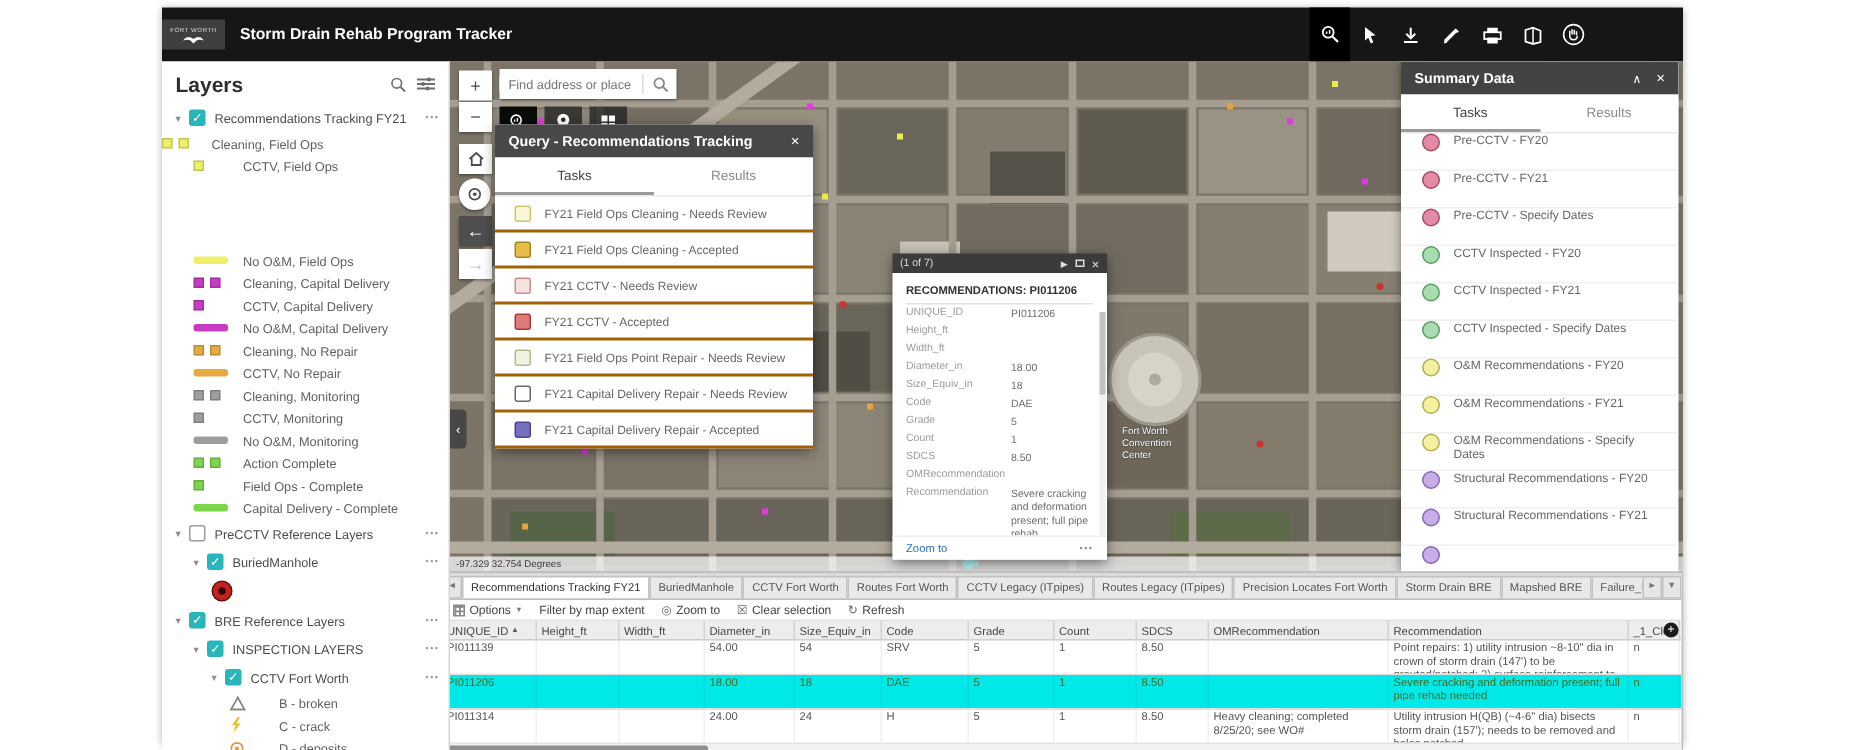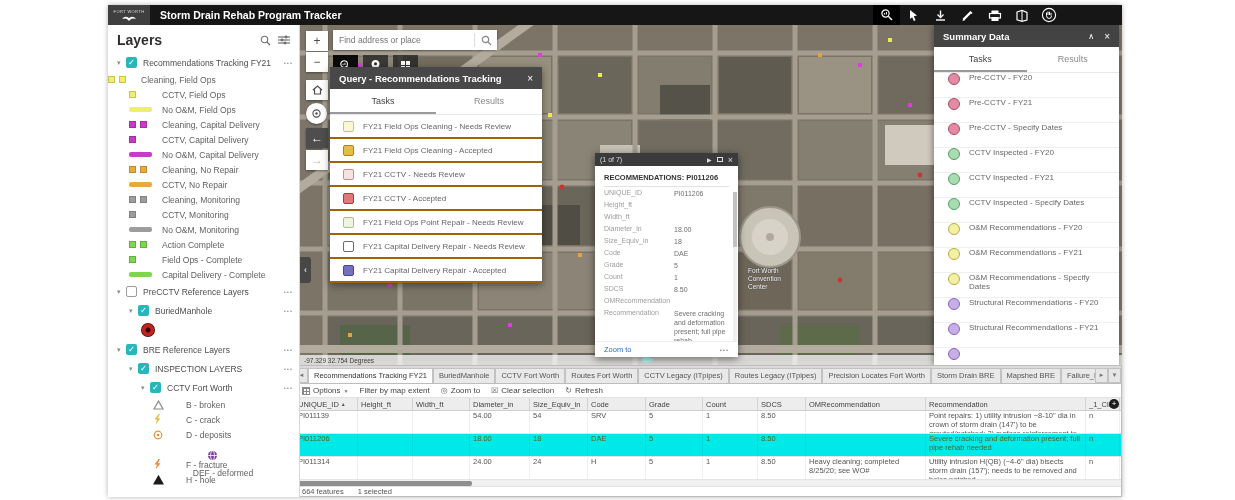--- a/index.html
+++ b/index.html
@@ -1,20 +1,20 @@
 <!DOCTYPE html>
 <html><head>
 <meta charset="utf-8">
 <style>
   *{box-sizing:border-box;margin:0;padding:0}
   body{margin:0;background:#fff;font-family:"Liberation Sans",sans-serif}
   .page{position:relative;width:1235px;height:500px;background:#fff;overflow:hidden}
   .app{position:absolute;left:108px;top:5px;width:1014px;height:492px;background:#fff;box-shadow:0 0 5px rgba(0,0,0,.3)}
   
-  .hdr{height:20px;background:#161616;display:flex;align-items:center;color:#fff}
+  .hdr{height:36px;background:#161616;display:flex;align-items:center;color:#fff}
   .logo{width:42px;height:20px;background:#3f3f3f;display:flex;flex-direction:column;align-items:center;justify-content:center;gap:1px}
   .logo .lt{font-size:4px;letter-spacing:.4px;color:#ddd;white-space:nowrap}
   .hdr-title{font-size:10.5px;font-weight:bold;margin-left:10px}
   .hdr-tools{margin-left:auto;display:flex;height:100%;margin-right:60px}
   .htool{width:27px;display:flex;align-items:center;justify-content:center;cursor:pointer}
   .htool.active{background:#000}
   .htool svg{display:block}
   
   .bdy{display:flex;height:472px}
   .sidebar{width:192px;background:#fff;border-right:1px solid #d6d6d6;overflow:hidden;position:relative}
@@ -29,21 +29,21 @@
   .menu-dots{margin-left:auto;color:#9a9a9a;font-size:6px;letter-spacing:1px}
   .sym{width:26px;flex:0 0 26px;display:flex;align-items:center;gap:4px;margin-right:7px}
   .sym i{width:7px;height:7px;display:inline-block;border:1px solid rgba(0,0,0,.18)}
   .sym b{width:23px;height:5px;border-radius:2px;display:inline-block}
   .manhole{width:14px;height:14px;border-radius:50%;display:inline-block;background:radial-gradient(circle,#2a0808 0 20%,#c32020 30% 58%,#4a0c0c 66% 100%)}
   
   .main{flex:1;position:relative;background:#7b7467;overflow:hidden}
   .map{position:absolute;left:0;top:0;width:822px;height:340px;overflow:hidden}
   .map svg{display:block}
   .mapbtn{position:absolute;width:22px;height:20px;background:#fff;display:flex;align-items:center;justify-content:center;font-size:12px;color:#4c4c4c;box-shadow:0 1px 2px rgba(0,0,0,.4);cursor:pointer}
-  .searchbox{position:absolute;left:33px;top:5px;width:164px;height:20px;background:#fff;display:flex;align-items:center;box-shadow:0 1px 2px rgba(0,0,0,.4)}
+  .searchbox{position:absolute;left:33px;top:5px;width:118px;height:20px;background:#fff;display:flex;align-items:center;box-shadow:0 1px 2px rgba(0,0,0,.4)}
   .searchbox input{flex:1;border:0;outline:0;font-size:8.5px;padding:0 6px;color:#444;min-width:0;font-family:"Liberation Sans",sans-serif}
   .searchbox .sdiv{width:1px;height:14px;background:#ddd}
   .searchbox .sbtn{width:22px;display:flex;align-items:center;justify-content:center;cursor:pointer}
   .mtools{position:absolute;left:33px;top:30px;display:flex;gap:5px}
   .mtool{width:25px;height:21px;display:flex;align-items:center;justify-content:center;background:rgba(35,35,35,.78);cursor:pointer}
   .mtool.active{background:rgba(0,0,0,.92)}
   .mapfoot{position:absolute;left:0;right:0;bottom:0;height:10px;background:rgba(255,255,255,.72);display:flex;align-items:center;font-size:6.5px;color:#3c3c3c;padding:0 4px;z-index:3}
   .mapfoot .attr{margin-left:auto;color:#555}
   .collapse-tab{position:absolute;left:0;top:232px;width:11px;height:26px;background:rgba(64,64,64,.85);color:#fff;font-size:9px;display:flex;align-items:center;justify-content:center;border-radius:0 3px 3px 0;z-index:3;cursor:pointer}
   
@@ -196,21 +196,21 @@
                 <i style="background: rgb(238, 240, 106);"></i>
               </span>
               <span>Cleaning, Field Ops</span>
             </div>
             <div class="layer-row" style="padding-left: 21px;">
               <span class="sym">
                 <i style="background: rgb(238, 240, 106);"></i>
               </span>
               <span>CCTV, Field Ops</span>
             </div>
-            <div class="layer-row" style="padding-left: 21px;">
+            <div class="layer-row" style="padding-left: 21px; margin-top: 48px;">
               <span class="sym">
                 <b style="background: rgb(238, 240, 106);"></b>
               </span>
               <span>No O&amp;M, Field Ops</span>
             </div>
             <div class="layer-row" style="padding-left: 21px;">
               <span class="sym">
                 <i style="background: rgb(199, 59, 199);"></i>
                 <i style="background: rgb(199, 59, 199);"></i>
               </span>

